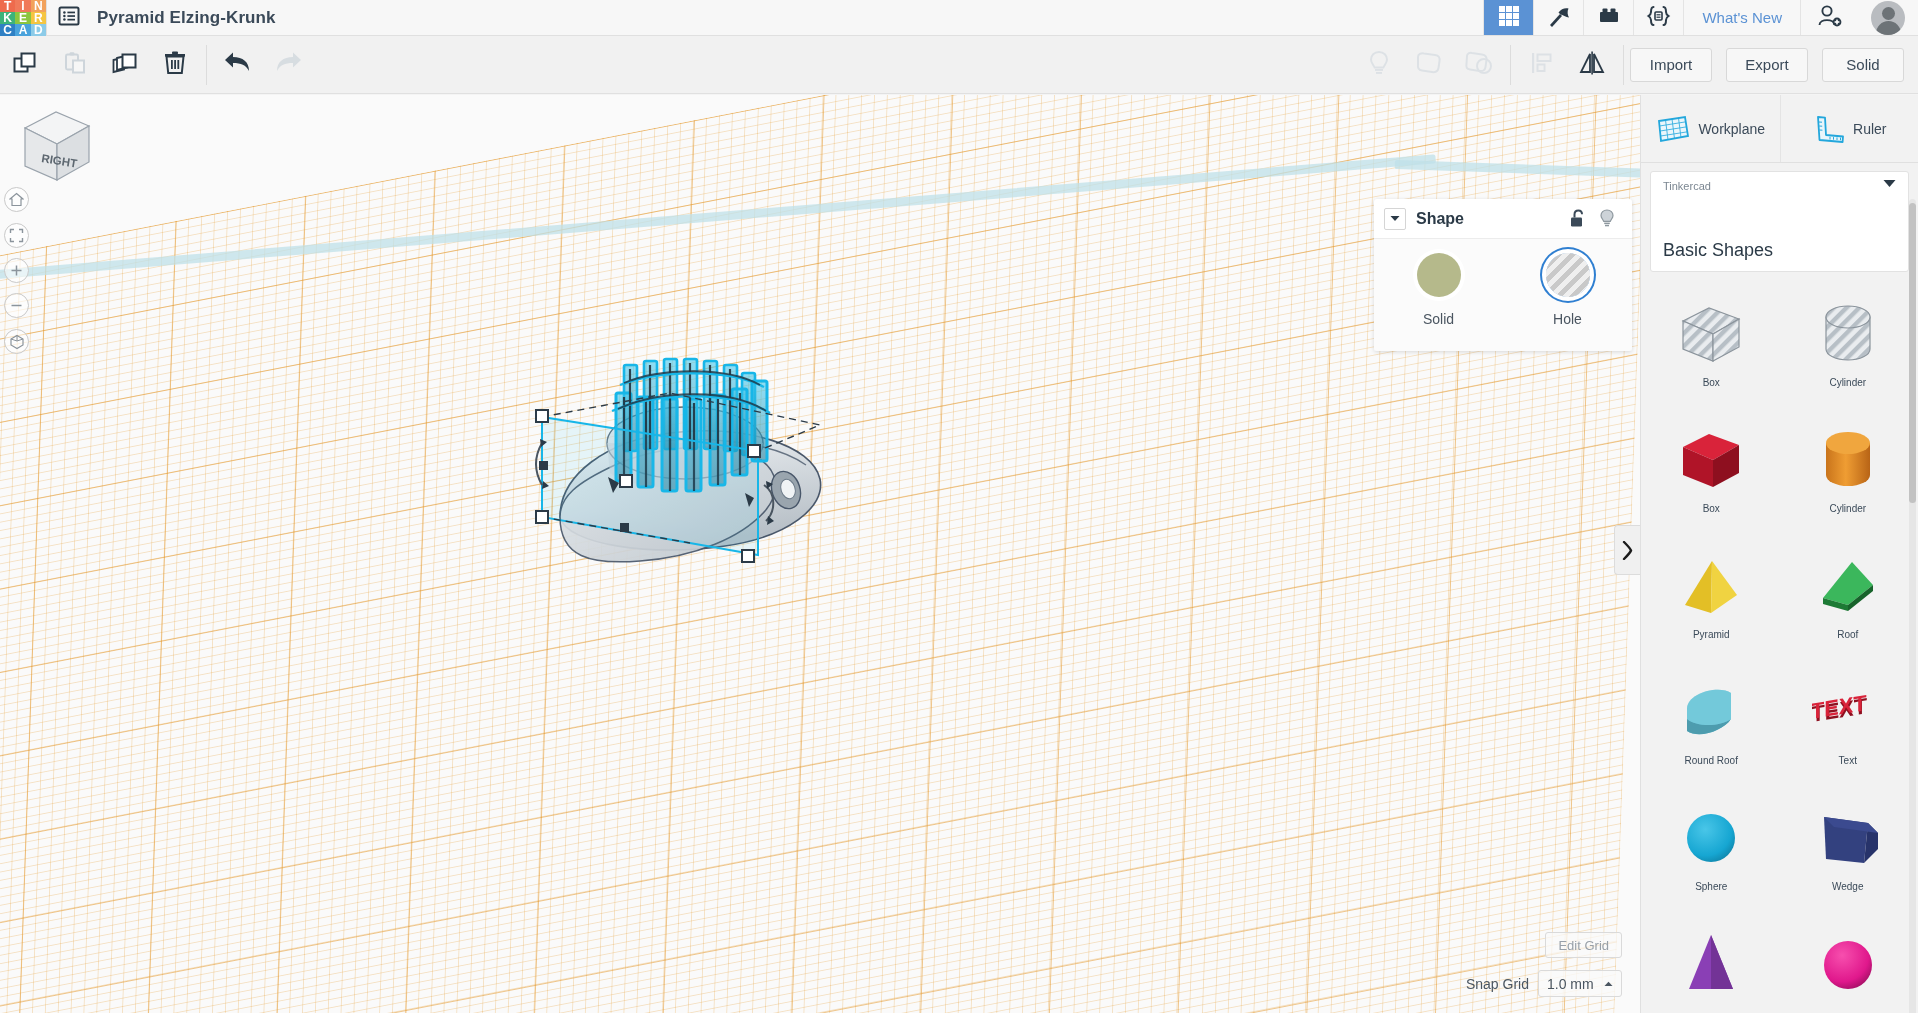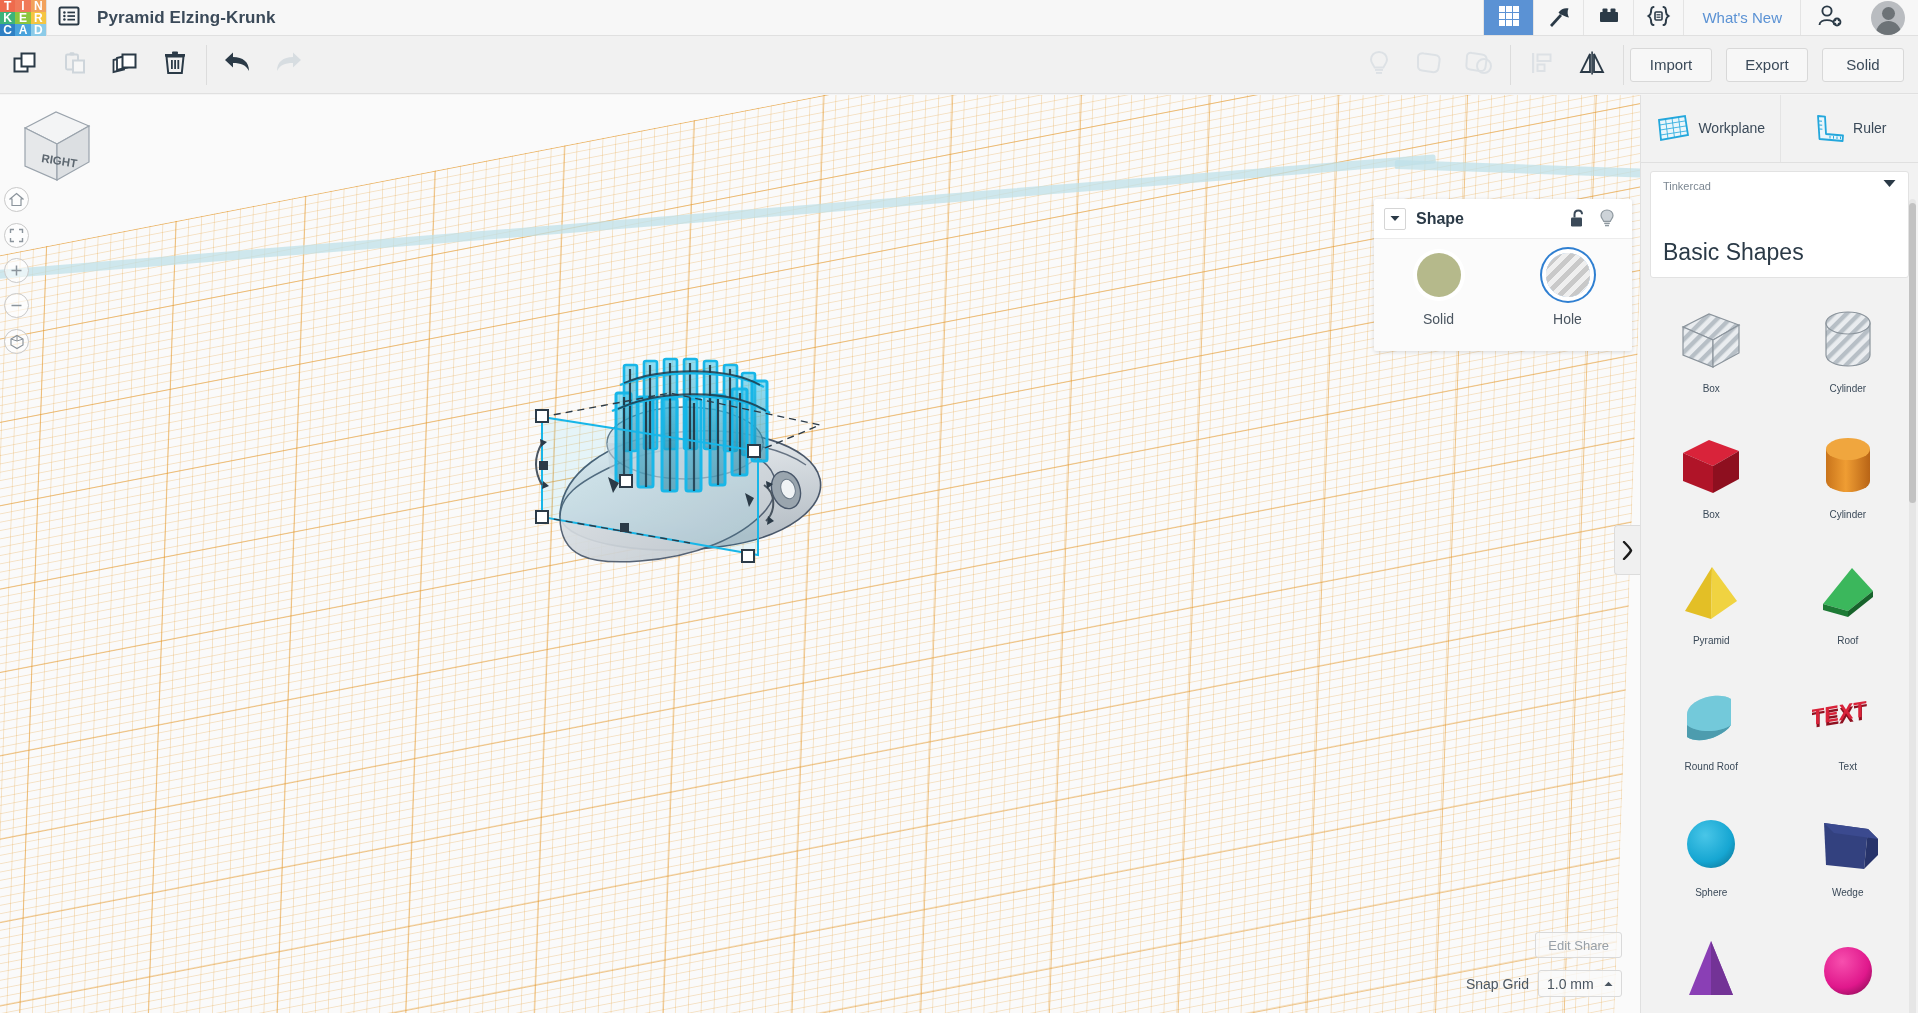--- a/index.html
+++ b/index.html
@@ -189,21 +189,21 @@
   }
   .rp-tool + .rp-tool { border-left: 1px solid #e4e4e4; }
   .rp-tool-label { font-size: 14px; color: #3b4a59; }
   #rp-dropdown-wrap { padding: 8px 9px 9px 9px; }
   #rp-dropdown {
     background: #fff; border: 1px solid #e2e2e2; border-radius: 3px;
     padding: 7px 12px 9px 12px; display: flex; align-items: flex-start; cursor: pointer;
   }
   #rp-dd-text { flex: 1 1 auto; }
   #rp-dd-eyebrow { font-size: 11px; color: #7c8792; line-height: 1.3; }
-  #rp-dd-main { font-size: 23px; color: #2b3a47; line-height: 1.35; margin-top: 44px; }
+  #rp-dd-main { font-size: 18px; color: #2b3a47; line-height: 1.35; margin-top: 44px; }
 
   #shape-list {
     flex: 1 1 auto; overflow: hidden; position: relative;
     padding: 14px 2px 0 2px;
     display: grid; grid-template-columns: 1fr 1fr;
     grid-auto-rows: 126px; align-content: start;
   }
   .shape-cell {
     display: flex; flex-direction: column; align-items: center; justify-content: flex-start;
     cursor: pointer; padding-top: 4px;
@@ -627,21 +627,21 @@
           <div class="swatch solid"></div>
           <div class="swatch-label">Solid</div>
         </div>
         <div class="swatch-col">
           <div class="swatch hole"></div>
           <div class="swatch-label">Hole</div>
         </div>
       </div>
     </div>
 
-    <div id="edit-grid-btn">Edit Share</div>
+    <div id="edit-grid-btn">Edit Grid</div>
     <div id="snap-row">
       <span id="snap-label">Snap Grid</span>
       <div id="snap-select">
         <span>1.0 mm</span>
         <svg width="9" height="6" viewBox="0 0 9 6" style="margin-left:7px">
           <path d="M0.5 5 L4.5 0.7 L8.5 5 Z" fill="#4a5560"></path>
         </svg>
       </div>
     </div>
 

